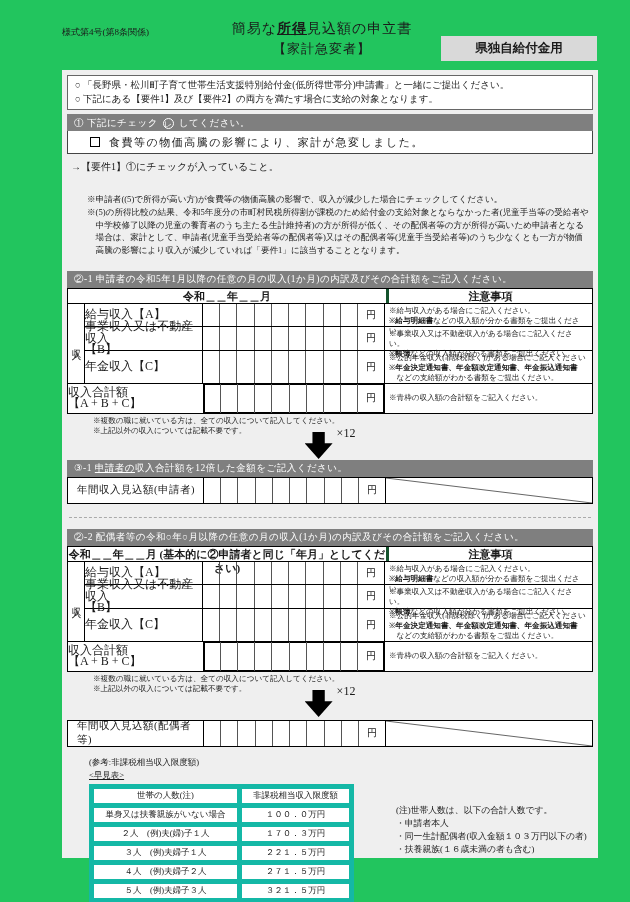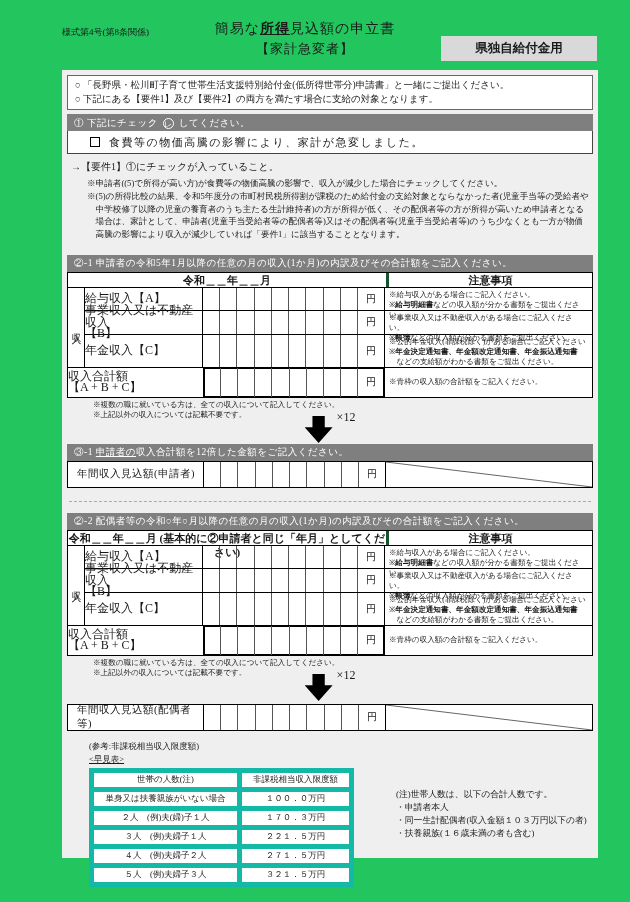--- a/index.html
+++ b/index.html
@@ -3,21 +3,21 @@
 <meta charset="utf-8">
 <style>
   * { margin:0; padding:0; box-sizing:border-box; }
   body { background:#fff; }
   .page {
     position:relative; width:630px; height:902px; background:#22c55e;
     font-family:"Liberation Serif","DejaVu Serif",serif; color:#1a1a1a;
     overflow:hidden;
   }
   .form-no { position:absolute; left:62px; top:26px; font-size:9px; }
-  .title-wrap { position:absolute; left:0; top:20px; width:610px; text-align:center; }
+  .title-wrap { position:absolute; left:17px; top:20px; width:610px; text-align:center; }
   .t1 { font-size:14px; letter-spacing:1px; }
   .t1 .emph { font-weight:bold; text-decoration:underline; }
   .t2 { font-size:13px; letter-spacing:1px; margin-top:2px; }
   .badge {
     position:absolute; right:33px; top:36px; width:156px; height:25px;
     background:#d9d9d9; text-align:center; line-height:25px;
     font-family:"Liberation Sans","DejaVu Sans",sans-serif; font-weight:bold; font-size:12.5px;
   }
   .content {
     position:absolute; left:62px; top:70px; width:536px; height:788px;
@@ -38,21 +38,21 @@
   }
   .check-row {
     background:#fff; border:1.5px solid #444; border-top:none;
     padding:4px 8px 4px 22px; font-size:11px; letter-spacing:1.5px; height:23px;
   }
   .cbox {
     display:inline-block; width:10px; height:10px; border:1px solid #000;
     vertical-align:-1px; margin-right:9px; background:#fff;
   }
   .req1 { margin:6px 2px 0 4px; }
-  .req1-lead { font-size:10px; margin-bottom:3px; }
+  .req1-lead { font-size:10px; margin-bottom:19px; }
   .req1-notes { margin-left:16px; font-size:8.6px; line-height:12.8px; }
   .hang { padding-left:1em; text-indent:-1em; }
   .tbl { background:#fff; border:1px solid #000; }
   .tbl-head { display:flex; border-bottom:1px solid #000; font-weight:bold; font-size:11px; height:15px; }
   .tbl-head-left { width:318px; text-align:center; line-height:14px; }
   .tbl-head-right { flex:1; border-left:3px solid #14532d; text-align:center; line-height:14px; }
   .tbl-body { display:flex; border-bottom:1px solid #000; }
   .vert {
     width:17px; border-right:1px solid #000;
     writing-mode:vertical-rl; text-align:center; font-size:9.5px; letter-spacing:2px;
@@ -80,21 +80,21 @@
     width:28px; height:27px; background:#000;
     clip-path:polygon(28% 0,72% 0,72% 42%,100% 42%,50% 100%,0 42%,28% 42%);
   }
   .x12 { font-size:12px; margin-left:4px; margin-top:-6px; }
   .annual-row { background:#fff; border:1px solid #000; display:flex; height:27px; }
   .annual-lbl { width:136px; border-right:1px solid #000; font-size:10.5px; display:flex; align-items:center; padding-left:9px; letter-spacing:0.5px; }
   .annual-grid { width:182px; border-right:1px solid #000; }
   .diag { flex:1; position:relative; background:#fff; }
   .diag svg { position:absolute; inset:0; width:100%; height:100%; }
   .dash-sep { border-top:1px dashed #aaa; margin:13px 2px 11px 2px; }
-  .u { text-decoration:underline; }
+  .u { text-decoration:underline;font-family:Liberation Mono, monospace; }
   .ref { margin:10px 0 0 22px; font-size:8.5px; }
   .ref-caption { margin-bottom:1px; }
   .ref-title { text-decoration:underline; margin-bottom:2px; }
   .ref-flex { display:flex; }
   .ref-table { border-collapse:collapse; background:#fff; }
   .ref-table th, .ref-table td {
     border:5px solid #14b8a6; font-weight:normal; font-size:8.5px;
     text-align:center; padding:1px 5px; height:13px;
   }
   .ref-table th.c1, .ref-table td.c1 { width:148px; }

